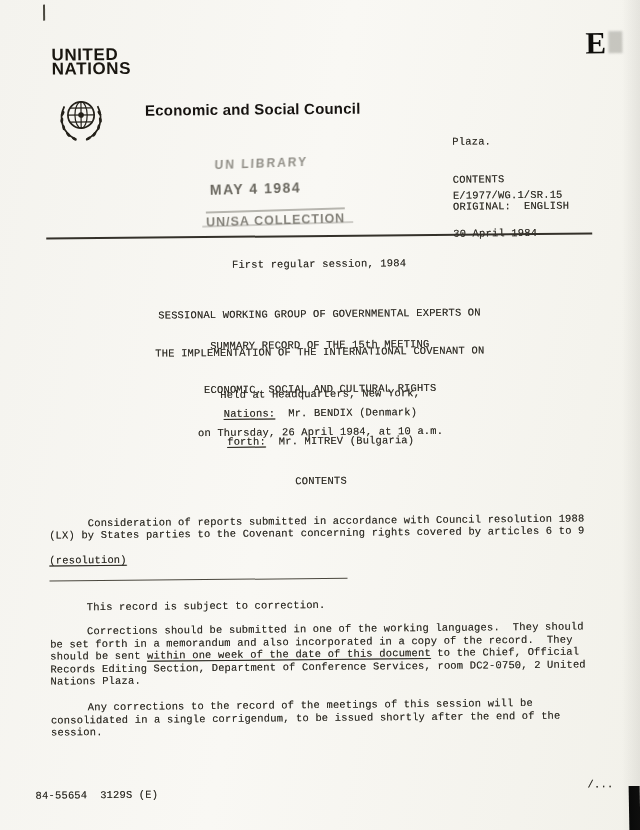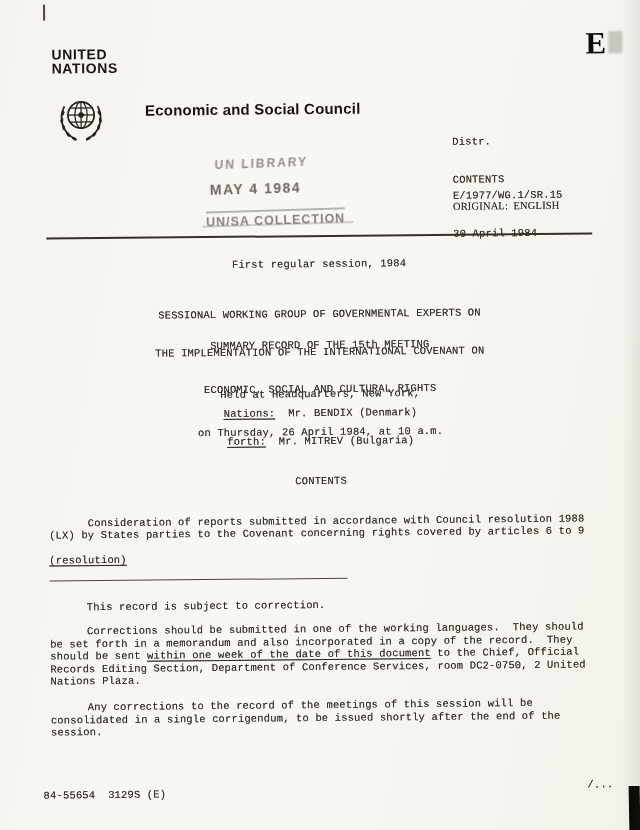--- a/index.html
+++ b/index.html
@@ -22,34 +22,34 @@
     font-family:"Liberation Mono","DejaVu Sans Mono",monospace;
     font-size:10.5px; line-height:12.5px; color:#2c2a23;
     white-space:pre-wrap; letter-spacing:0.15px;
     text-shadow:0 0 0.4px rgba(45,42,34,0.55);
     position:absolute;
   }
   .sans { font-family:"Liberation Sans","DejaVu Sans",sans-serif; position:absolute; color:#14120e; }
 
   .scan-tick { position:absolute; left:47px; top:2px; width:2px; height:16px; background:#4a483f; }
 
-  .org-name { left:55px; top:46px; font-weight:bold; font-size:14px; line-height:13.5px; letter-spacing:0.6px; color:#191610; }
+  .org-name { left:55px; top:46px; font-weight:bold; font-size:17px; line-height:13.5px; letter-spacing:0.6px; color:#191610; }
 
   .doc-letter { left:589px; top:30px; font-weight:bold; font-size:31px; line-height:31px;
     font-family:"Liberation Serif","DejaVu Serif",serif; color:#0e0d0a; }
   .doc-letter-smudge { position:absolute; left:612px; top:34px; width:14px; height:22px;
     background:rgba(60,58,50,0.25); filter:blur(1px); }
 
   .emblem { position:absolute; left:56px; top:90px; width:56px; height:56px; }
 
   .council-title { left:148px; top:100px; font-weight:bold; font-size:15px; letter-spacing:0.2px; color:#161310; }
 
   .distr   { left:455px; top:112px; }
   .symbol  { left:455px; top:166px; }
-  .orig    { left:455px; top:202px;font-family:Liberation Serif, serif; }
+  .orig    { left:455px; top:202px; }
 
   .stamp {
     position:absolute; font-family:"Liberation Sans","DejaVu Sans",sans-serif;
     color:#3b382e; filter:blur(0.4px);
   }
   .stamp1 { left:217px; top:156px; font-size:12px; font-weight:bold; letter-spacing:2px; opacity:0.55; transform:rotate(-1.5deg) skewX(-4deg); }
   .stamp2 { left:212px; top:180px; font-size:14px; font-weight:bold; letter-spacing:1.5px; opacity:0.75; transform:rotate(-1deg); }
   .stamp3 { left:208px; top:209px; font-size:12.5px; font-weight:bold; letter-spacing:1px; opacity:0.62; transform:rotate(-1.2deg);
             border-top:2px solid rgba(55,52,42,0.55); padding-top:2px; }
   .stamp3::after{ content:""; position:absolute; left:-4px; right:-8px; top:12px; height:2px; background:rgba(55,52,42,0.35); }
@@ -57,21 +57,21 @@
   .rule1 { position:absolute; left:48px; top:235px; width:546px; height:2px; background:#34312a; }
   .rule2 { position:absolute; left:48px; top:578px; width:298px; height:1px; background:#4a473e; }
 
   .centered { left:47px; width:547px; text-align:center; }
 
   .u { text-decoration:underline; text-underline-offset:2px; }
 
   .para { left:48px; width:550px; text-align:left; }
   .indent { text-indent:37px; }
 
-  .footer-num { left:40px; top:787px; }
+  .footer-num { left:32px; top:787px; }
   .footer-cont { left:584px; top:781px; }
 
   .corner-bar { position:absolute; left:629px; top:786px; width:11px; height:44px; background:#060606; transform:rotate(-1deg); }
 </style>
 </head>
 <body>
 
 <div class="page">
   <div class="rot">
 
@@ -107,21 +107,21 @@
         <ellipse cx="54" cy="32" rx="3.2" ry="1.6" transform="rotate(80 54 32)"></ellipse>
         <ellipse cx="52" cy="40" rx="3.2" ry="1.6" transform="rotate(100 52 40)"></ellipse>
         <ellipse cx="47" cy="48" rx="3.2" ry="1.6" transform="rotate(125 47 48)"></ellipse>
         <ellipse cx="40" cy="53" rx="3.2" ry="1.6" transform="rotate(150 40 53)"></ellipse>
       </g>
     </svg>
 
     <div class="sans council-title">Economic and Social Council</div>
 
     <div class="tw distr">
-      <div>Distr.</div>
+      <div>Plaza.</div>
       <div>CONTENTS</div>
     </div>
 
     <div class="tw symbol">
       <div>E/1977/WG.1/SR.15</div>
       <div>30 April 1984</div>
     </div>
 
     <div class="tw orig">ORIGINAL:  ENGLISH</div>
 

